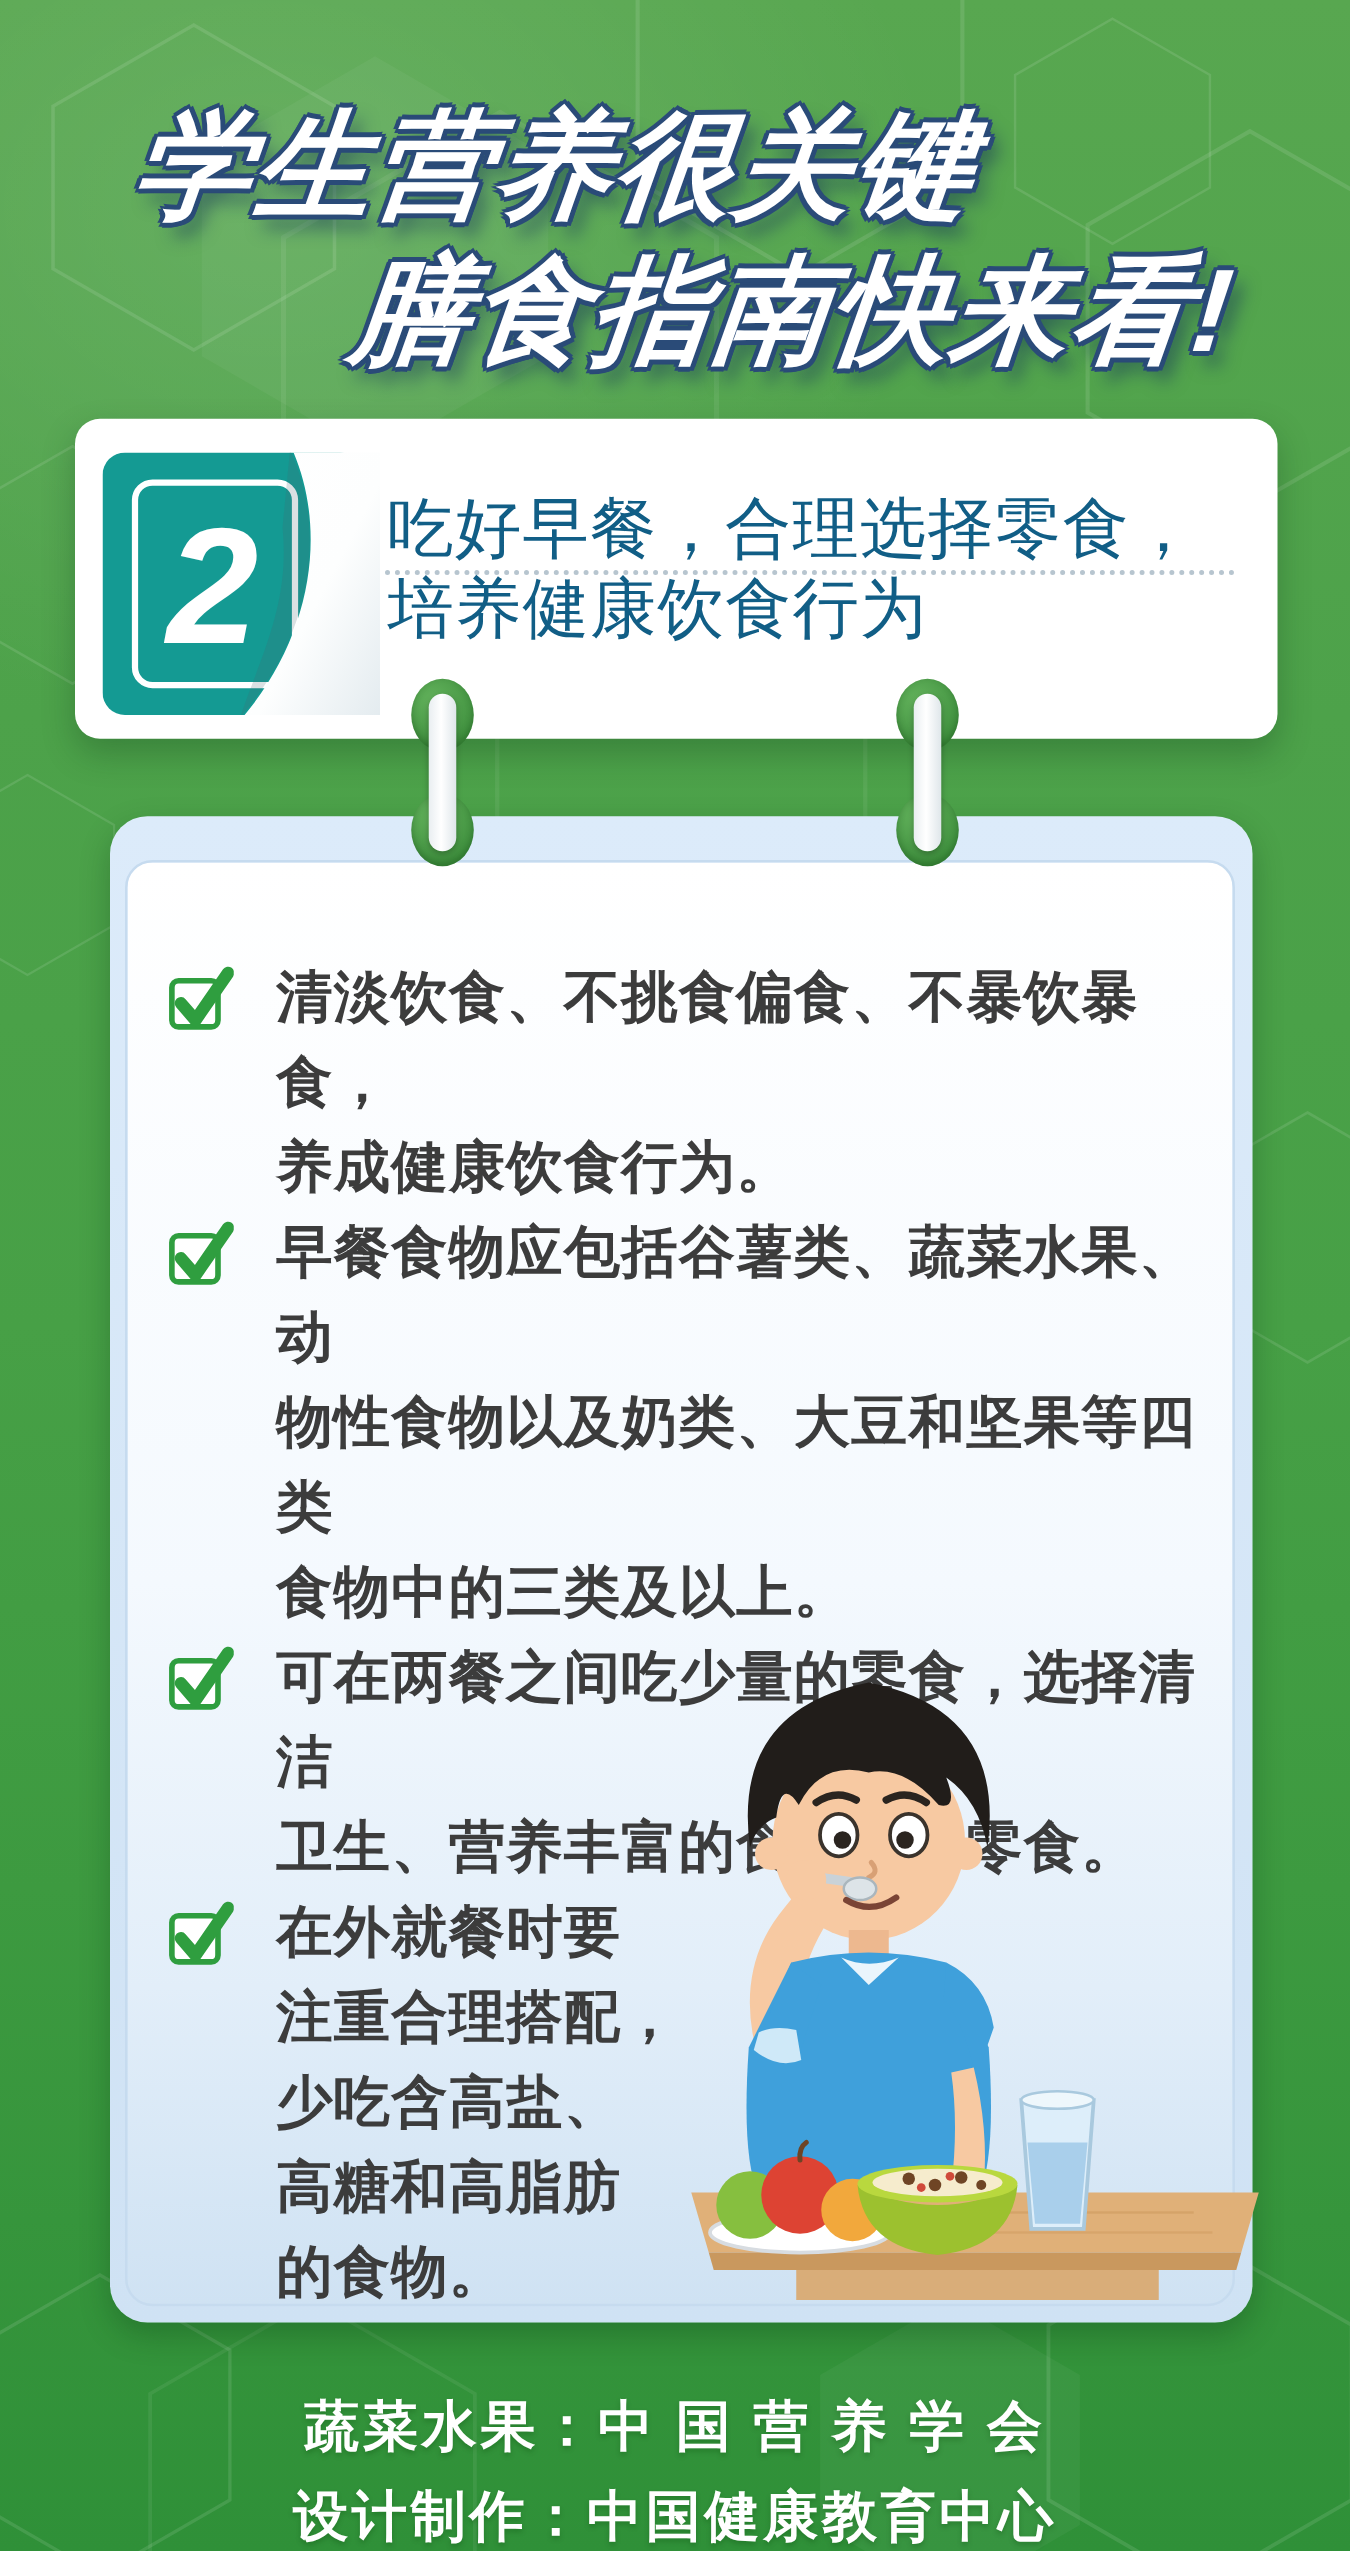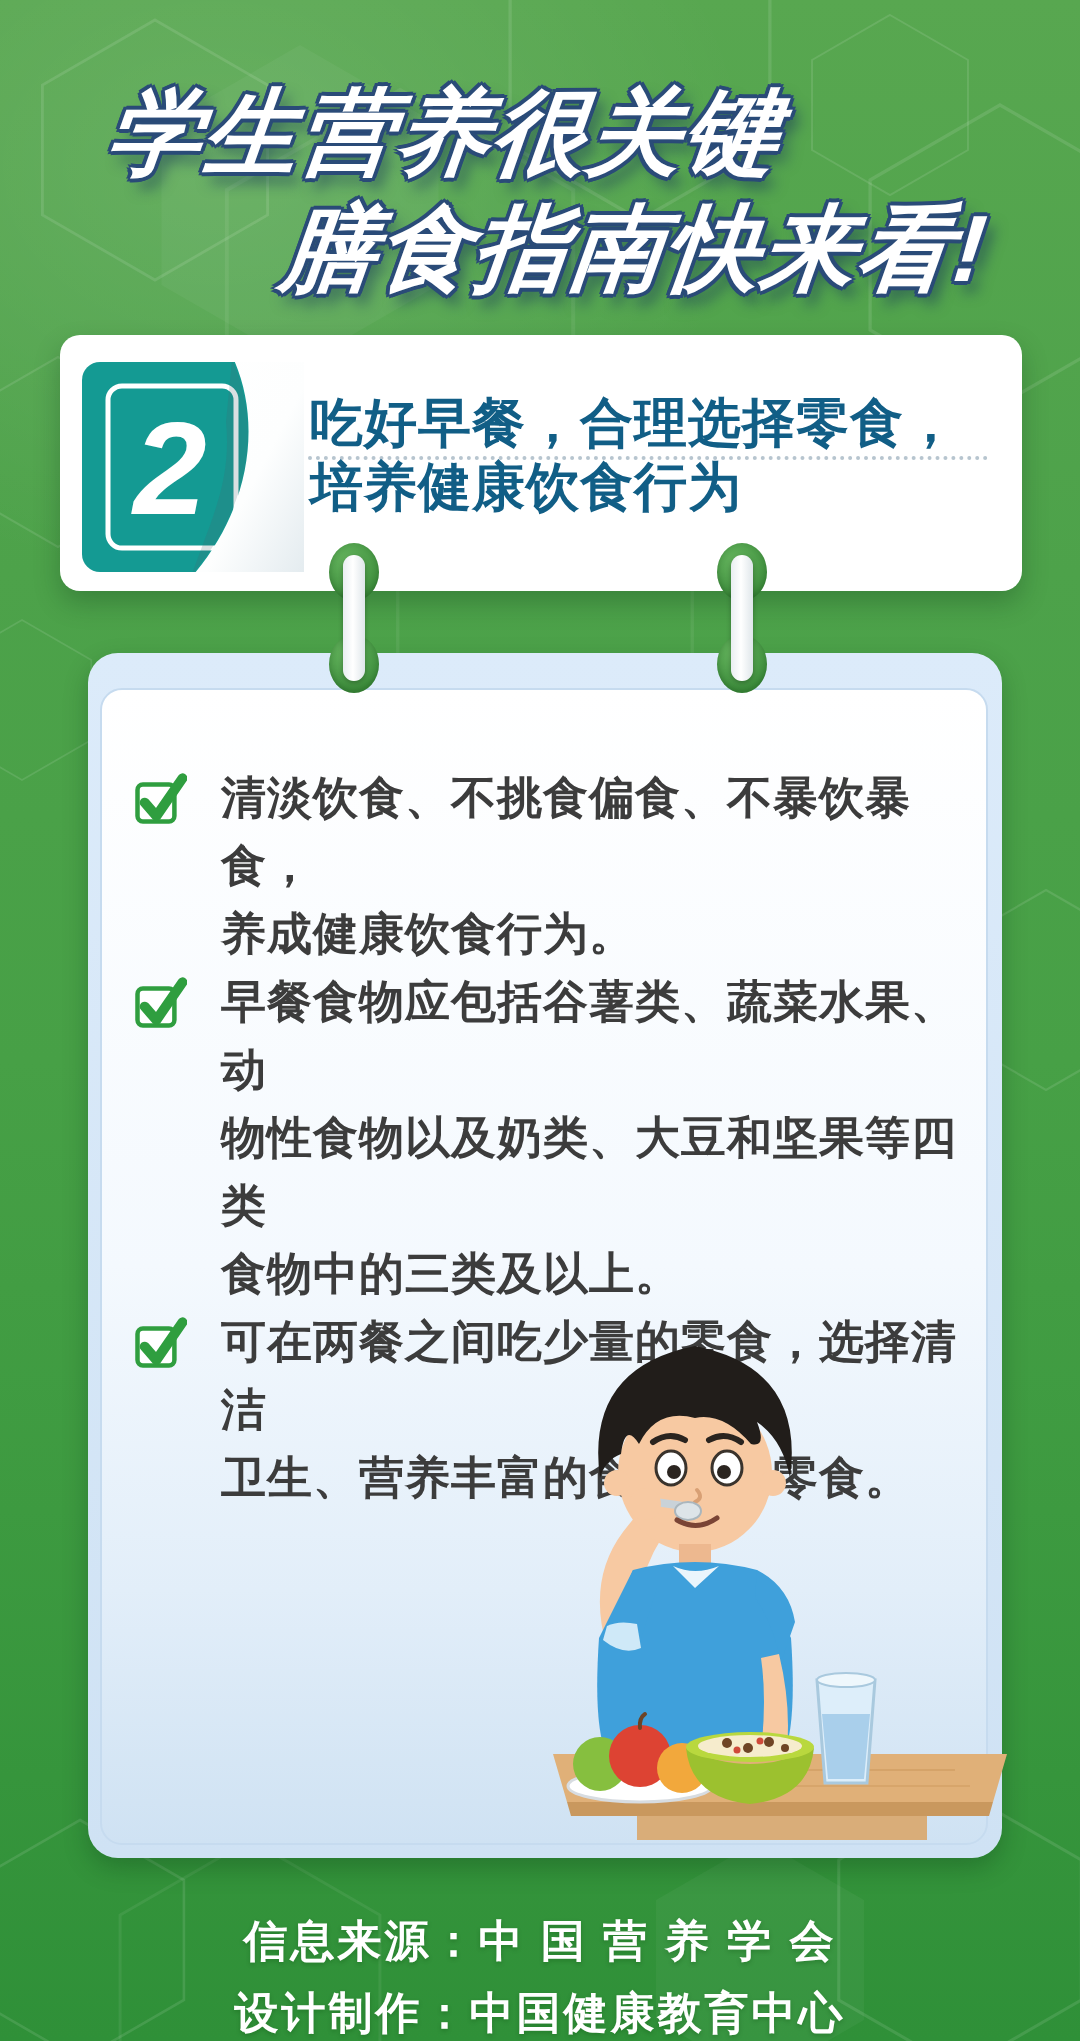--- a/index.html
+++ b/index.html
@@ -23,21 +23,21 @@
   .title-line1{left:108px;top:70px;}
   .title-line2{left:282px;top:186px;}
   
   .header-card{
     position:absolute;left:60px;top:335px;width:962px;height:256px;
     background:#ffffff;border-radius:20px;
     box-shadow:0 12px 26px rgba(15,60,25,0.30);
   }
   .badge{position:absolute;left:82px;top:362px;width:222px;height:210px;}
   .heading{
-    position:absolute;left:310px;color:#115e86;font-weight:bold;
+    position:absolute;left:310px;color:#115e86;font-weight:normal;
     font-size:53px;white-space:nowrap;letter-spacing:1px;
   }
   .heading-line1{top:388px;}
   .heading-line2{top:452px;}
   .dotted-divider{
     position:absolute;left:308px;top:456px;width:680px;height:0;
     border-top:4px dotted #b7c5cf;
   }
   
   .ring{position:absolute;top:543px;width:56px;height:150px;}
@@ -173,20 +173,31 @@
 食物中的三类及以上。</div>
     </div>
     <div class="check-item">
       <svg class="check-icon" viewBox="0 0 60 60">
         <rect x="5" y="14" width="41" height="41" rx="6" fill="#ffffff" stroke="#2f9e3f" stroke-width="5"></rect>
         <path d="M13,34 L26,49 L55,7" fill="none" stroke="#2f9e3f" stroke-width="11" stroke-linecap="round" stroke-linejoin="round"></path>
       </svg>
       <div class="item-text">可在两餐之间吃少量的零食，选择清洁
 卫生、营养丰富的食物作为零食。</div>
     </div>
+    <div class="check-item">
+      <svg class="check-icon" viewBox="0 0 60 60">
+        <rect x="5" y="14" width="41" height="41" rx="6" fill="#ffffff" stroke="#2f9e3f" stroke-width="5"></rect>
+        <path d="M13,34 L26,49 L55,7" fill="none" stroke="#2f9e3f" stroke-width="11" stroke-linecap="round" stroke-linejoin="round"></path>
+      </svg>
+      <div class="item-text">在外就餐时要
+注重合理搭配，
+少吃含高盐、
+高糖和高脂肪
+的食物。</div>
+    </div>
   </div>
 
   <svg class="illustration" viewBox="0 0 470 527" role="img" aria-label="小男孩吃早餐插画（水果、麦片粥和水）">
 
     <path d="M62,330 Q42,262 78,214 Q95,192 104,184 L128,204 Q106,232 98,262 Q90,300 88,332 Z" fill="#f7c9a2"></path>
 
     <ellipse cx="150" cy="155" rx="77" ry="79" fill="#f7c9a2"></ellipse>
     <circle cx="72" cy="165" r="13" fill="#f7c9a2"></circle>
     <circle cx="228" cy="165" r="13" fill="#f7c9a2"></circle>
     <path d="M55,160 Q40,50 150,28 Q260,50 245,160 Q238,122 212,104 Q222,130 206,126 Q178,94 150,100 Q112,90 94,126 Q80,104 76,136 Q60,142 55,160 Z" fill="#211d1a"></path>
@@ -232,16 +243,16 @@
     <circle cx="224" cy="424" r="5" fill="#6f4525"></circle>
     <circle cx="240" cy="430" r="4" fill="#6f4525"></circle>
     <circle cx="192" cy="432" r="3.5" fill="#d04a3a"></circle>
     <circle cx="215" cy="423" r="3.5" fill="#d04a3a"></circle>
 
     <path d="M272,362 L330,362 L322,465 L280,465 Z" fill="#ddeefa" stroke="#a9c9de" stroke-width="3"></path>
     <path d="M277,396 L325,396 L319,461 L283,461 Z" fill="#a9cfeb"></path>
     <ellipse cx="301" cy="362" rx="29" ry="7" fill="#eef7fc" stroke="#a9c9de" stroke-width="2"></ellipse>
   </svg>
 
-  <div class="footer-line footer-line1">信息来源：中 国 营 养 学 会</div>
+  <div class="footer-line footer-line1">蔬菜水果：中 国 营 养 学 会</div>
   <div class="footer-line footer-line2">设计制作：中国健康教育中心</div>
 
 </div>
 
 </body></html>

